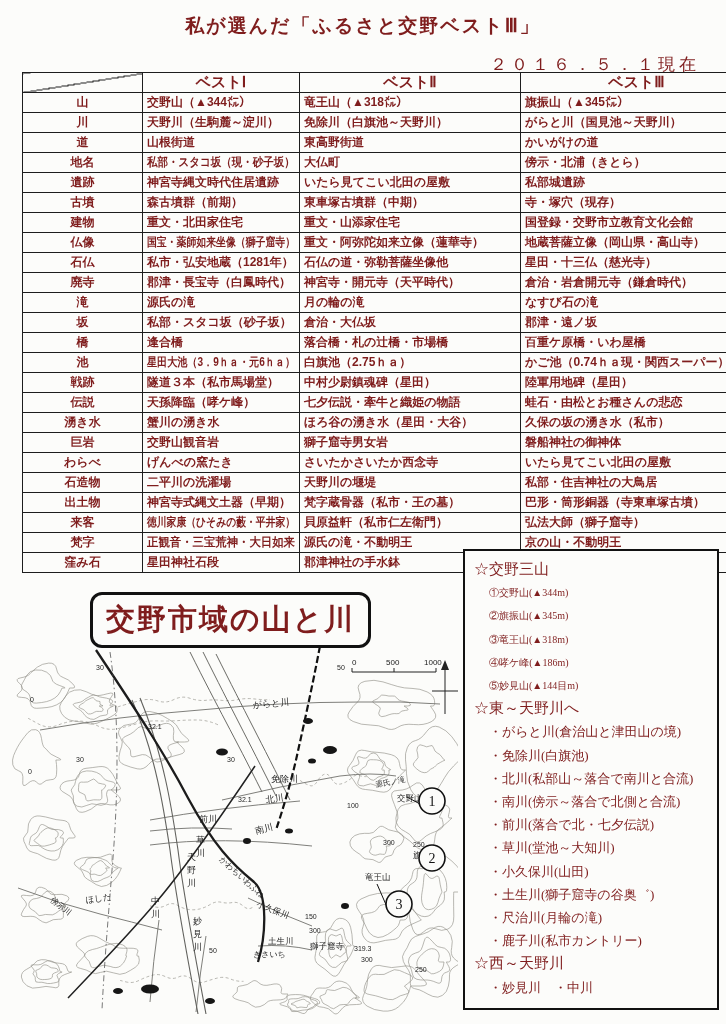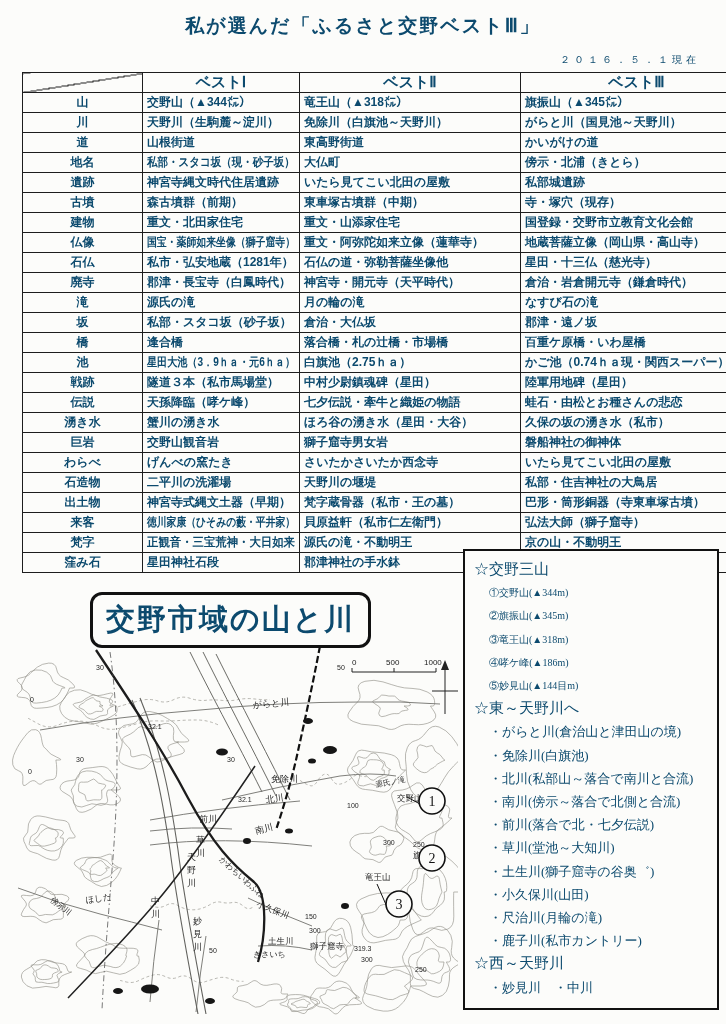--- a/index.html
+++ b/index.html
@@ -1,20 +1,20 @@
 <!DOCTYPE html>
 <html><head>
 <meta charset="utf-8">
 <style>
   html,body{margin:0;padding:0;background:#888;}
   .page{position:relative;width:726px;height:1024px;margin:0 auto;background:#fcfcfa;
-        font-family:"Liberation Sans",sans-serif;color:#0c4a6e;overflow:hidden;}
+        font-family:"Liberation Sans",sans-serif;color:#7f1d1d;overflow:hidden;}
   .doc-title{position:absolute;top:13px;left:0;right:0;text-align:center;
              font-size:19px;font-weight:bold;letter-spacing:2px;}
-  .date-note{position:absolute;top:53px;right:26px;font-size:10px;letter-spacing:4px;}
+  .date-note{position:absolute;top:53px;right:26px;font-size:17px;letter-spacing:4px;}
   table.best{position:absolute;left:22px;top:72px;width:694px;border-collapse:collapse;table-layout:fixed;}
   table.best th,table.best td{border:1px solid #1d1d1d;height:19px;padding:0 4px;
       font-size:12px;font-weight:bold;white-space:nowrap;overflow:hidden;vertical-align:middle;}
   table.best thead th{text-align:center;font-size:15px;}
   th.rowlab{text-align:center;padding:0 1px;}
   td.cell{font-size:11.5px;}
   td.cell span{display:inline-block;transform-origin:left center;}
   th.diag{background:linear-gradient(to bottom right,transparent 48.8%,#1d1d1d 48.8%,#1d1d1d 51.6%,transparent 51.6%);}
   .map-title{position:absolute;left:90px;top:592px;border:3px solid #111;border-radius:12px;
              padding:5px 13px;font-size:29px;font-weight:bold;letter-spacing:2px;background:#fcfcfa;}
@@ -347,21 +347,21 @@
       <div class="pline lv1">③竜王山(▲318m)</div>
       <div class="pline lv1">④哮ケ峰(▲186m)</div>
       <div class="pline lv1">⑤妙見山(▲144目m)</div>
       <div class="pline lv0">☆東～天野川へ</div>
       <div class="pline lv2">・がらと川(倉治山と津田山の境)</div>
       <div class="pline lv2">・免除川(白旗池)</div>
       <div class="pline lv2">・北川(私部山～落合で南川と合流)</div>
       <div class="pline lv2">・南川(傍示～落合で北側と合流)</div>
       <div class="pline lv2">・前川(落合で北・七夕伝説)</div>
       <div class="pline lv2">・草川(堂池～大知川)</div>
+      <div class="pline lv2">・小久保川(山田)</div>
       <div class="pline lv2">・土生川(獅子窟寺の谷奥゛)</div>
-      <div class="pline lv2">・小久保川(山田)</div>
       <div class="pline lv2">・尺治川(月輪の滝)</div>
       <div class="pline lv2">・鹿子川(私市カントリー)</div>
       <div class="pline lv0">☆西～天野川</div>
       <div class="pline lv2">・妙見川　・中川</div>
     </div>
 
 </div>
 
 </body></html>

